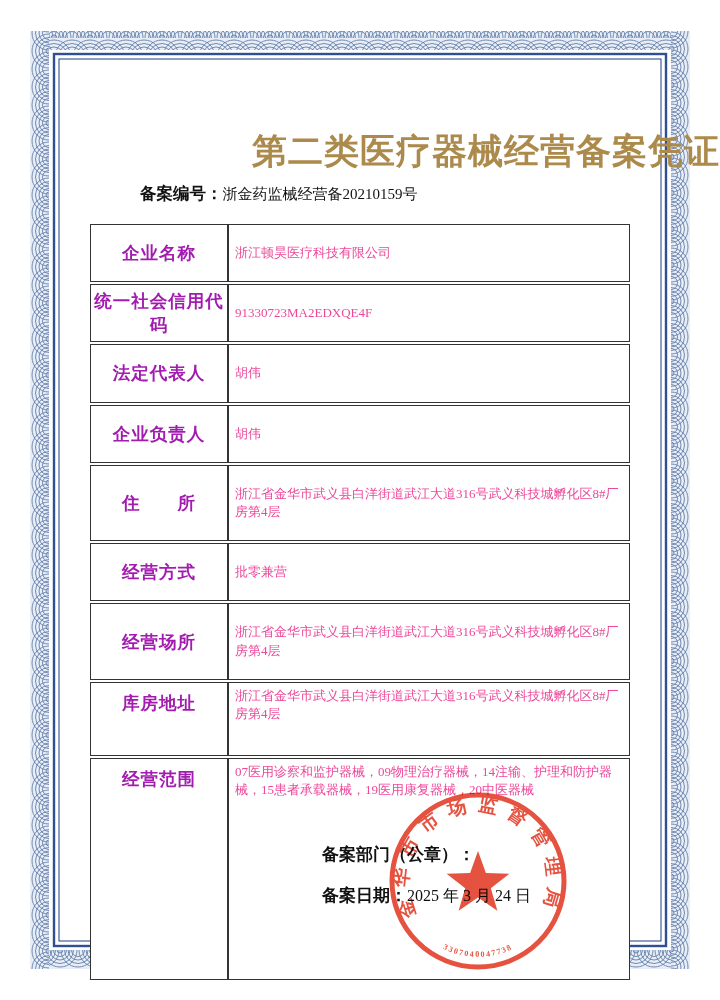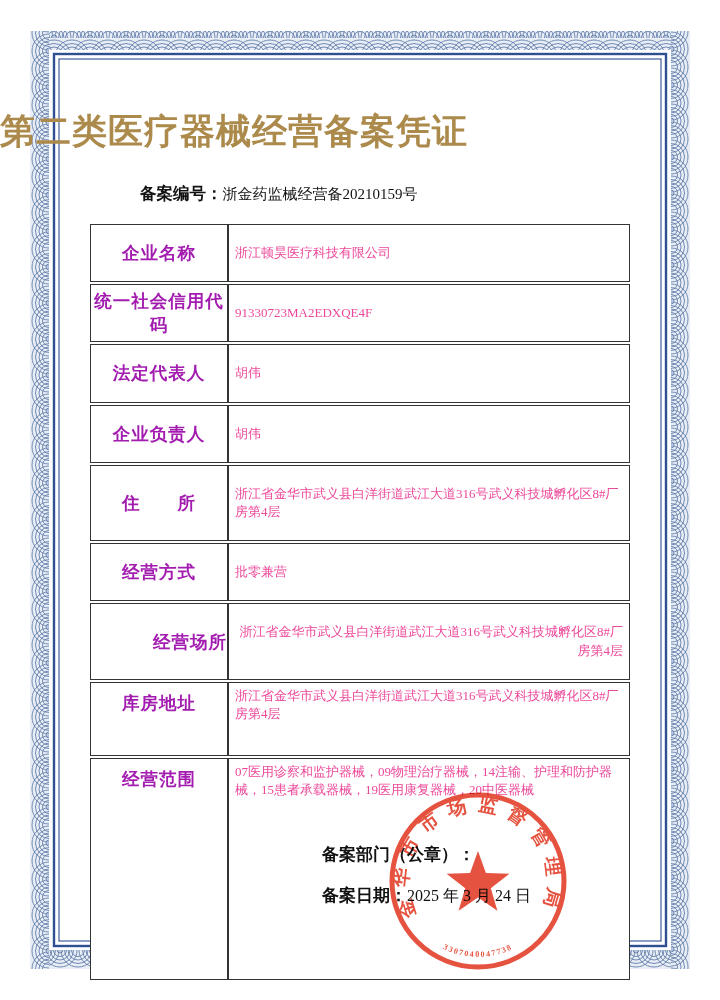--- a/index.html
+++ b/index.html
@@ -14,22 +14,22 @@
   .page{
     position:relative;
     width:720px;height:1000px;
     background:#ffffff;
     overflow:hidden;
     font-family:"Liberation Serif","DejaVu Serif",serif;
   }
   .border-svg{position:absolute;left:0;top:0;width:720px;height:1000px;}
   .cert-title{
     position:absolute;
-    left:0;top:108px;width:720px;
-    text-align:left;
+    left:0;top:128px;width:720px;
+    text-align:right;
     font-size:35px;
     font-weight:bold;
     letter-spacing:1px;
     color:var(--title-gold);
   }
   .record-line{
     position:absolute;
     left:140px;top:183px;
     font-size:15px;
     color:#111;
@@ -64,21 +64,21 @@
     padding:19px 6px;
     vertical-align:middle;
     word-break:break-all;
   }
   .row-1 td{height:36px;}
   .row-2 td{height:42px;}
   .row-3 td{height:38px;}
   .row-4 td{height:38px;}
   .row-5 td{height:46px;}
   .row-6 td{height:30px;}
-  .row-7 td{height:40px;text-align:right;}
+  .row-7 td{height:40px;}
   .row-8 td{height:74px;}
   .row-9 td{height:222px;}
   .row-8 td,.row-9 td{vertical-align:top;}
   .row-8 .cell-label,.row-9 .cell-label{padding-top:8px;margin-left:8px;}
   .row-8 .cell-value,.row-9 .cell-value{padding-top:4px;}
   .footer-dept{
     position:absolute;left:322px;top:843px;
     font-size:17px;font-weight:bold;color:#111;white-space:nowrap;
   }
   .footer-date{

